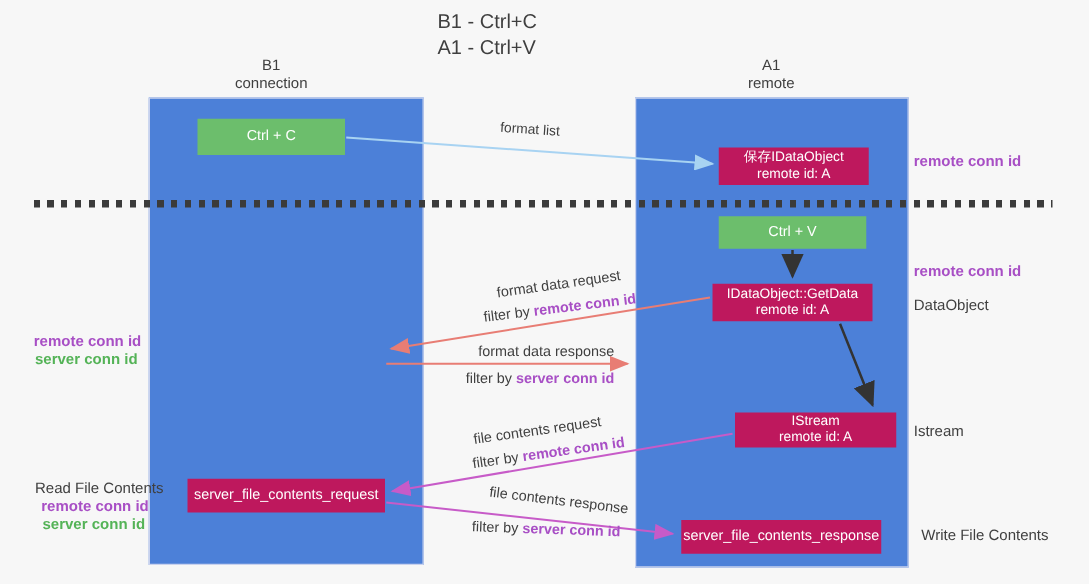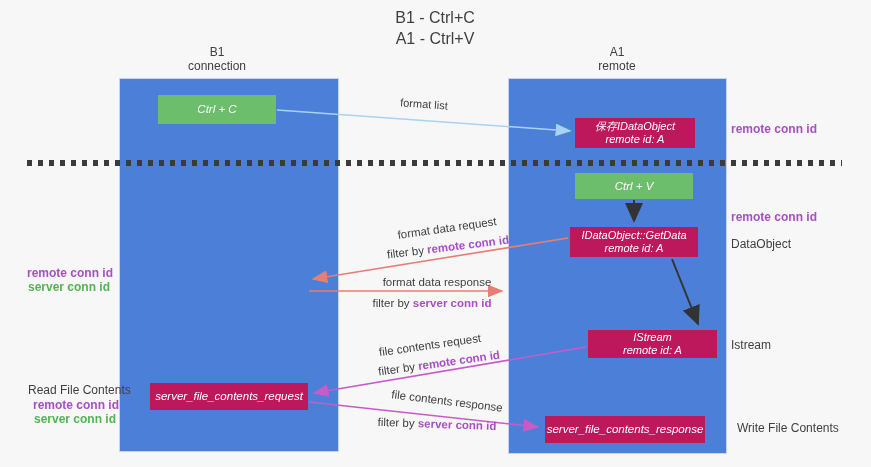--- a/index.html
+++ b/index.html
@@ -1,36 +1,36 @@
 <!DOCTYPE html>
 <html><head>
 <meta charset="utf-8">
 <style>
   html,body{margin:0;padding:0;}
   body{background:#f7f7f7;font-family:"Liberation Sans","DejaVu Sans",sans-serif;}
   .stage{position:relative;width:871px;height:467px;background:#f7f7f7;overflow:hidden;}
 
-  .title{position:absolute;left:350px;top:7px;width:170px;text-align:center;
+  .title{position:absolute;left:350px;top:7px;width:170px;text-align:left;
          font-size:16px;line-height:21px;color:#3f3f3f;}
 
   .lane{position:absolute;background:#4c80d8;border:1px solid #c9d2ee;}
   .lane-b1{left:119px;top:78px;width:218px;height:372px;}
   .lane-a1{left:508px;top:78px;width:217px;height:374px;}
 
   .lane-header{position:absolute;width:140px;text-align:center;font-size:12px;
                line-height:14px;color:#3f3f3f;}
   .lane-header-b1{left:147px;top:45px;}
   .lane-header-a1{left:547px;top:45px;}
 
   .dashline{position:absolute;left:27px;top:160px;width:815px;height:6px;
             background:repeating-linear-gradient(90deg,#3b3b3b 0 5px,transparent 5px 11px);}
 
   .node{position:absolute;display:flex;flex-direction:column;align-items:center;
         justify-content:center;color:#fff;font-size:11.5px;line-height:13px;
-        text-align:right;box-sizing:border-box;z-index:4;font-style:italic;}
+        text-align:right;box-sizing:border-box;z-index:4;}
   .node.green{background:#6cbe6c;}
   .node.orange{background:#be185d;}
 
   .n-ctrlc{left:158px;top:95px;width:118px;height:29px;}
   .n-save{left:575px;top:118px;width:120px;height:30px;font-size:11px;}
   .n-ctrlv{left:575px;top:173px;width:118px;height:26px;}
   .n-getdata{left:570px;top:227px;width:128px;height:30px;font-size:11px;}
   .n-fmtreq{left:152px;top:265px;width:155px;height:30px;}
   .n-fmtresp{left:510px;top:281px;width:155px;height:26px;}
   .n-istream{left:588px;top:330px;width:129px;height:28px;font-size:11px;}

